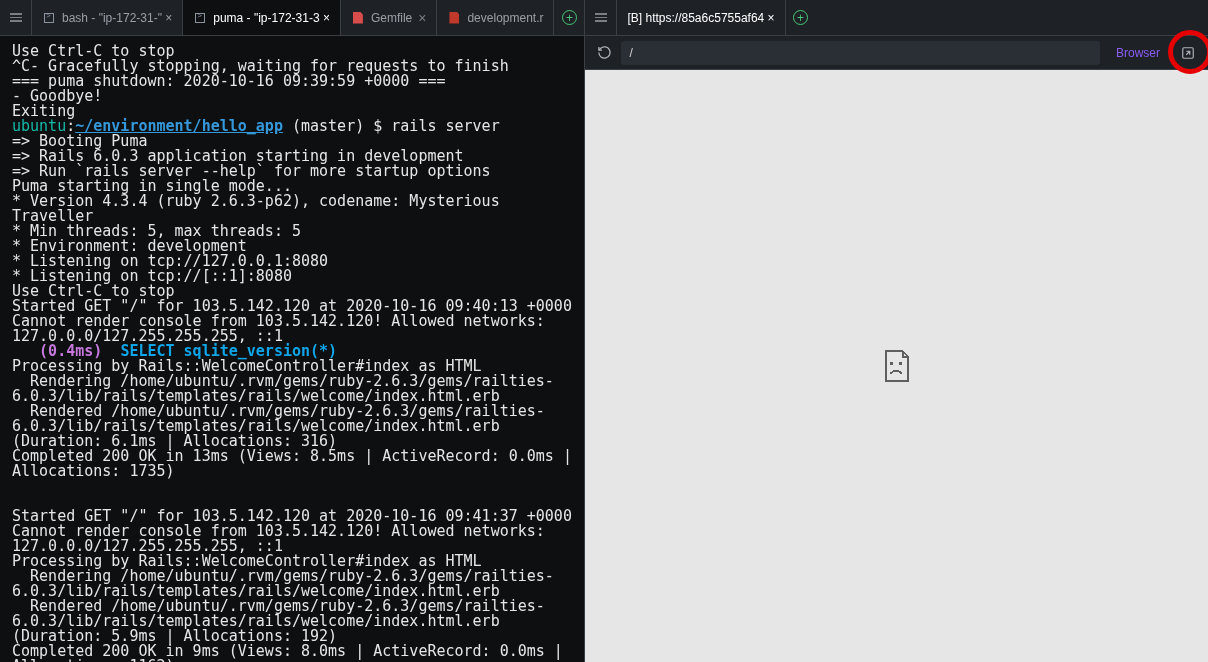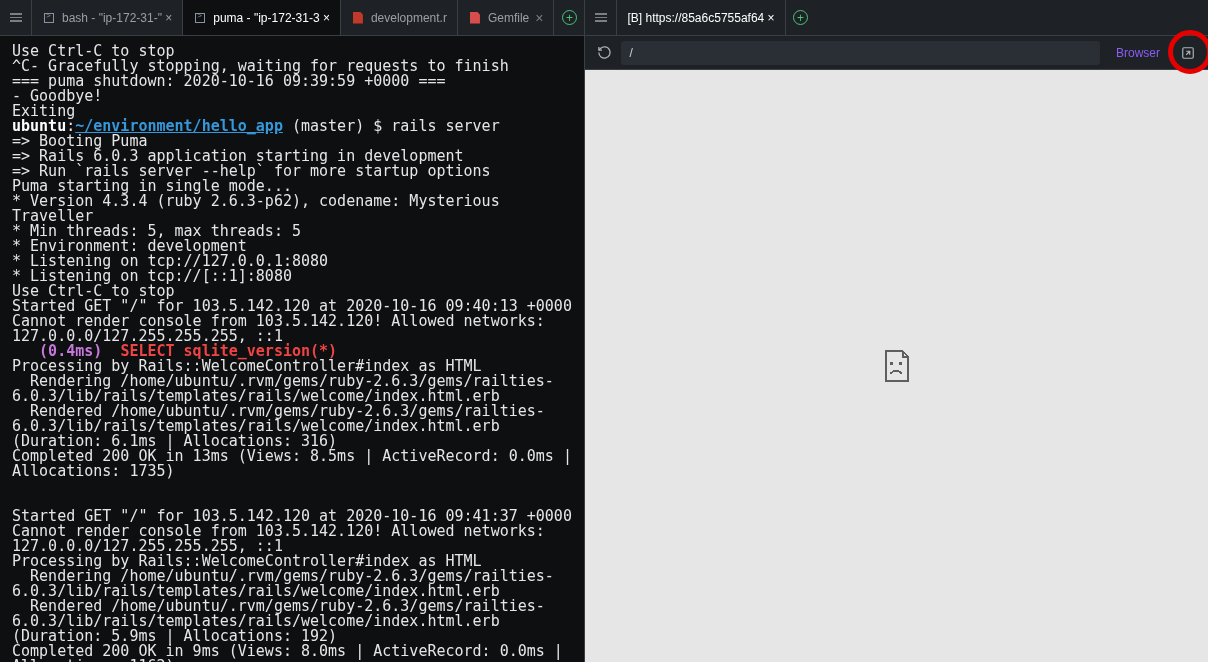--- a/index.html
+++ b/index.html
@@ -44,24 +44,24 @@
     font-size: 12px; line-height: 1;
   }
 
   
   .terminal {
     flex: 1; background: #0e0f11; padding: 8px 12px;
     font-family: "Menlo", "Monaco", "Consolas", monospace;
     font-size: 15px; line-height: 15px;
     color: #e6e6e6; white-space: pre-wrap; overflow-y: hidden;
   }
-  .t-green { color: #ffffff; font-weight: bold; }
+  .t-green { color: #14b8a6; font-weight: normal; }
   .t-blue  { color: #3498db; font-weight: bold; text-decoration: underline; }
   .t-mag   { color: #c678dd; font-weight: bold; }
-  .t-cyan  { color: #ef4444; font-weight: bold; }
+  .t-cyan  { color: #0ea5e9; font-weight: bold; }
 
   
   .browser-toolbar {
     height: 34px; display: flex; align-items: center; gap: 6px;
     padding: 0 8px; background: #1e2227; border-bottom: 1px solid #3a3f46;
     position: relative;
   }
   .refresh-btn {
     width: 22px; height: 22px; display: flex; align-items: center; justify-content: center;
     color: #aeb4bb; cursor: pointer;
@@ -119,30 +119,30 @@
       <span>bash - "ip-172-31-" ×</span>
     </div>
     <div class="tab active">
       <span class="icon">
           <span class="term-icon"></span>
         </span>
       <span>puma - "ip-172-31-3 ×</span>
     </div>
     <div class="tab">
       <span class="icon">
-          <span class="file-icon-rb"></span>
-        </span>
-      <span>development.r</span>
-    </div>
-    <div class="tab">
-      <span class="icon">
           <span class="file-icon-red"></span>
         </span>
       <span>Gemfile</span>
       <span class="close">×</span>
+    </div>
+    <div class="tab">
+      <span class="icon">
+          <span class="file-icon-rb"></span>
+        </span>
+      <span>development.r</span>
     </div>
     <div class="tab-add">
       <span class="plus-circle">+</span>
     </div>
   </div>
 
   <div class="terminal" id="terminal">Use Ctrl-C to stop
 ^C- Gracefully stopping, waiting for requests to finish
 === puma shutdown: 2020-10-16 09:39:59 +0000 ===
 - Goodbye!

